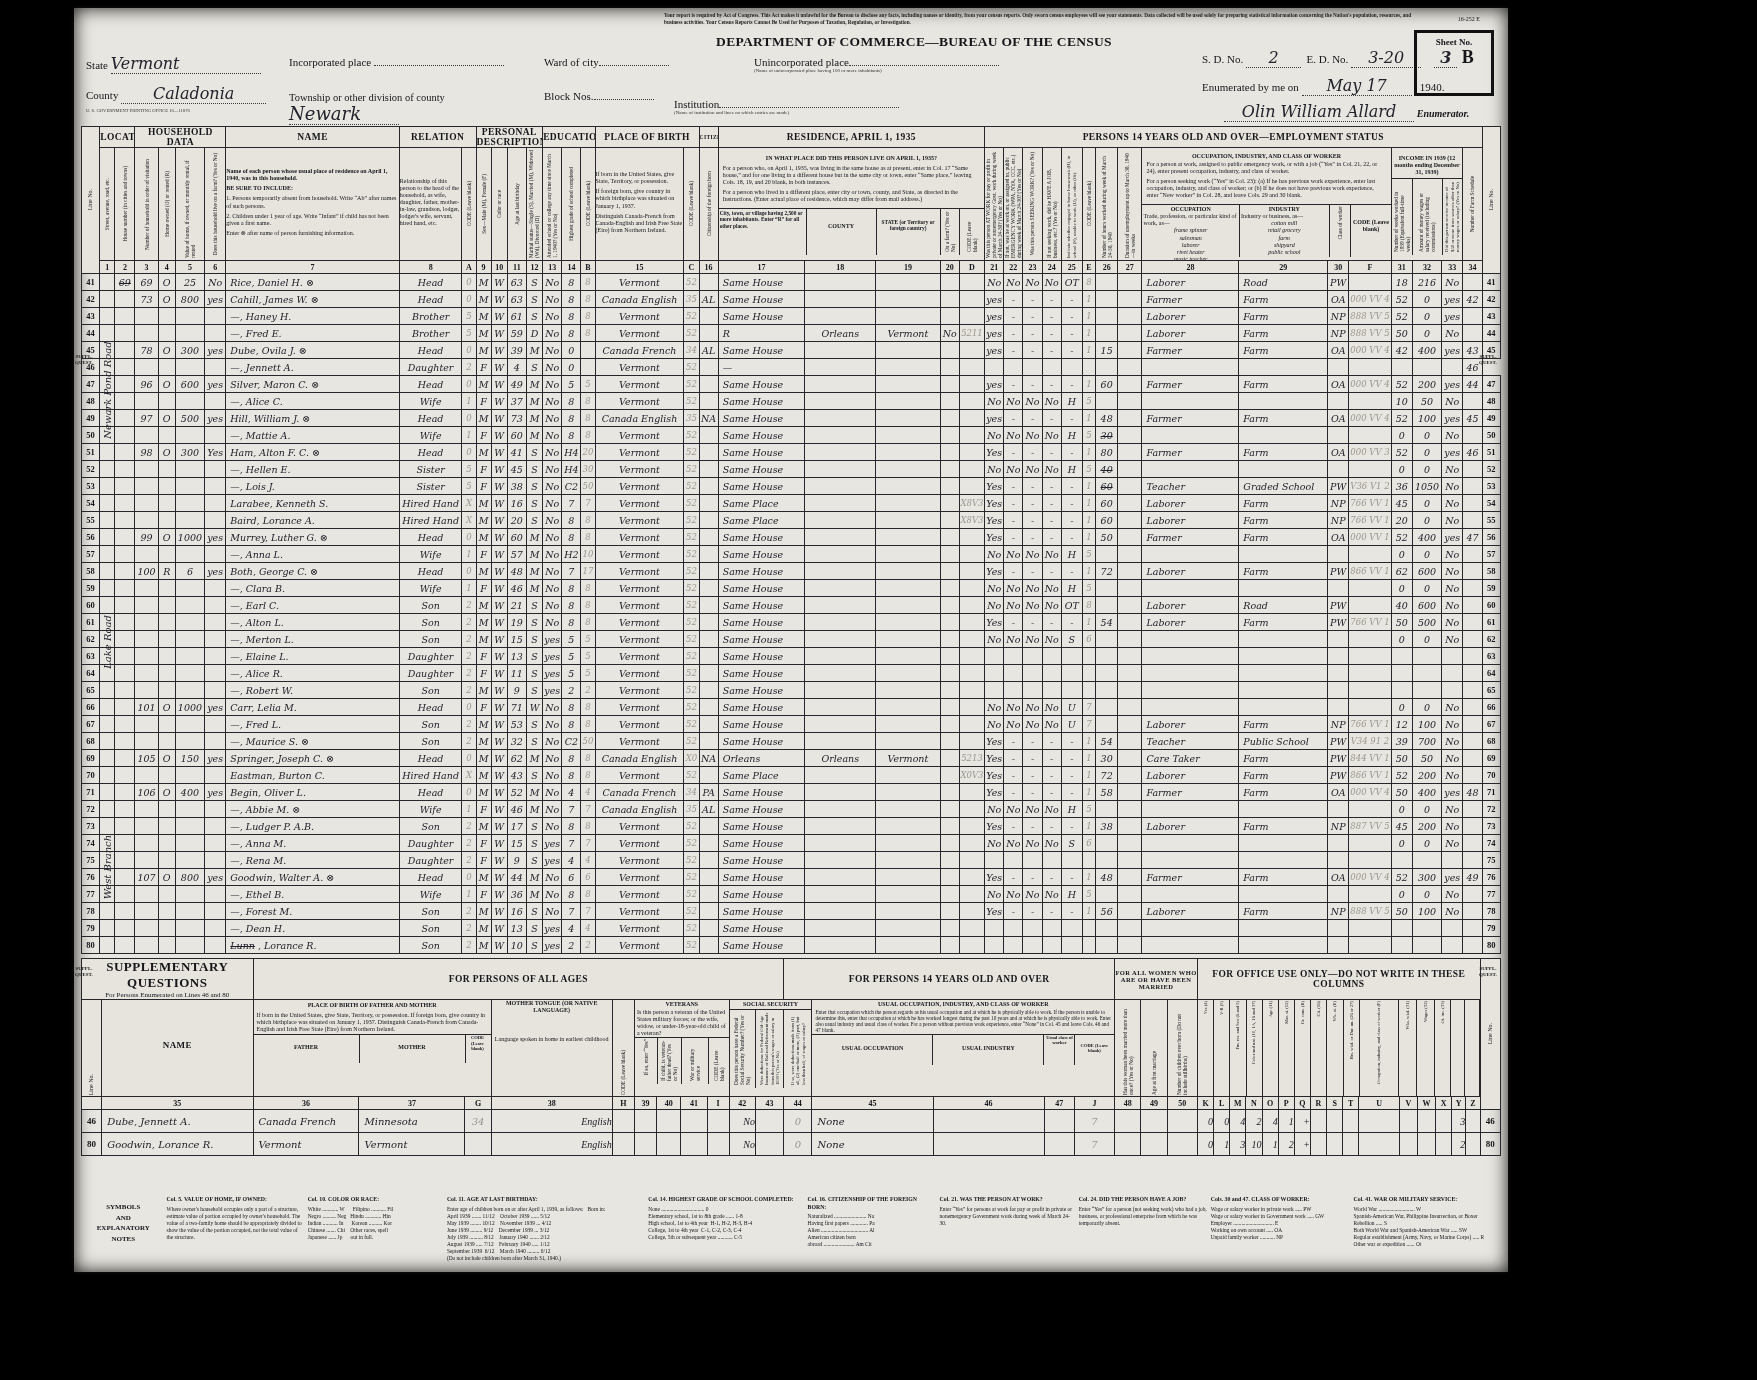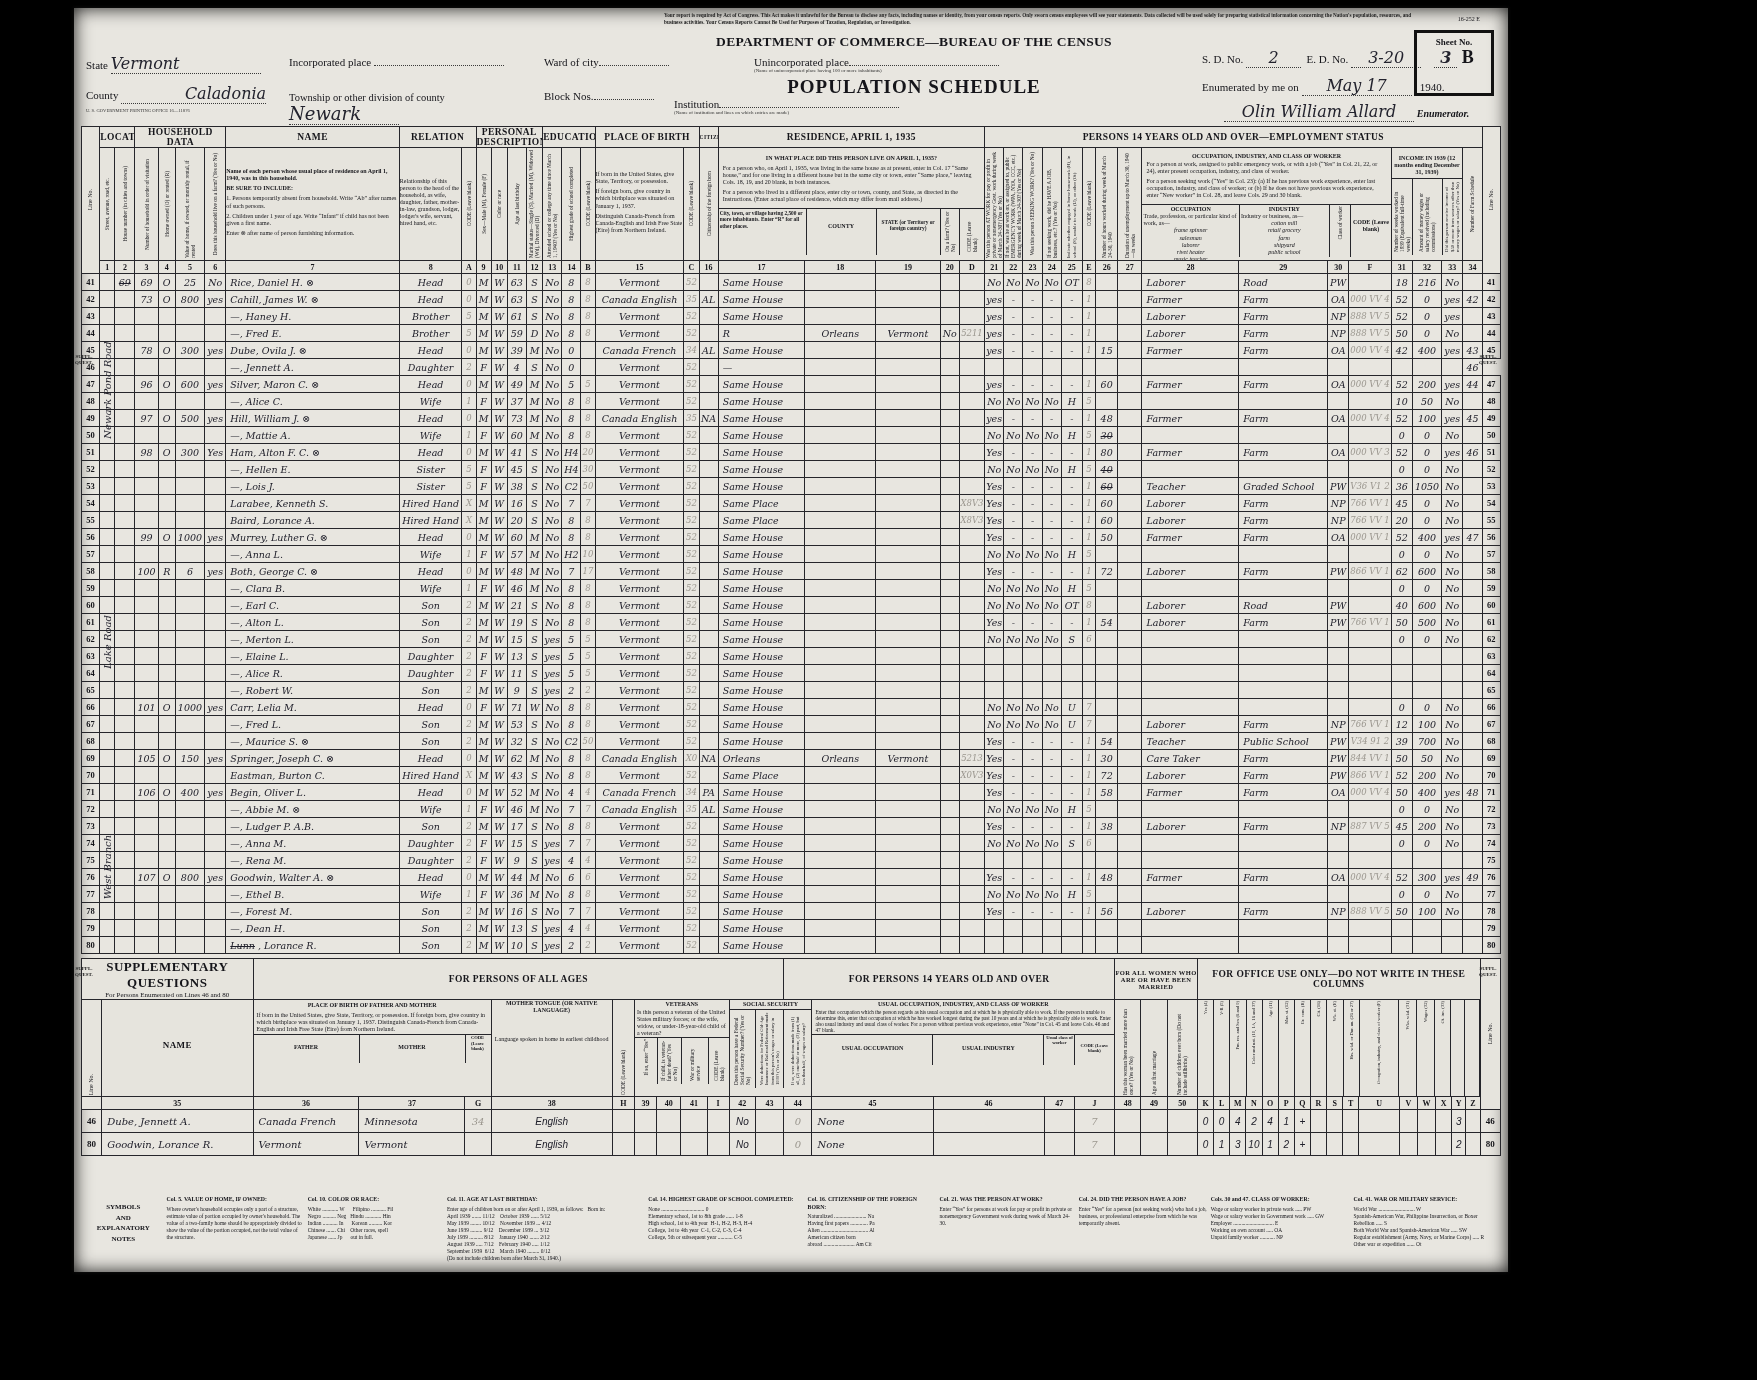--- a/index.html
+++ b/index.html
@@ -45,48 +45,47 @@
   .stamp{position:absolute;font-size:5px;font-weight:bold;line-height:1.2;text-align:center;color:#222;}
   
   #suppl{margin:4px 7px 0 7px;}
   #suppltbl{width:1420px;}
   #suppltbl th,#suppltbl td{border:1px solid #26262b;padding:0;overflow:hidden;}
   #suppltbl thead th{background:#e6e4dd;}
   .sq-title{font-size:13px;font-weight:bold;text-align:center;letter-spacing:.5px;}
   .sq-sub{font-size:7px;text-align:center;font-weight:normal;}
   .svcell{height:96px;vertical-align:bottom;}
   #suppltbl tbody td{height:22px;font-size:10px;text-align:center;white-space:nowrap;}
-  #suppltbl tbody td.hwc{font-family:Liberation Sans, sans-serif;font-style:italic;color:#20202b;}
+  #suppltbl tbody td.hwc{font-family:Liberation Serif, serif;font-style:italic;color:#20202b;text-align:right;}
   #suppltbl tbody td.hwl{font-family:"DejaVu Serif",serif;font-style:italic;color:#20202b;text-align:left;padding-left:5px;}
   #suppltbl tbody td.code{font-family:"DejaVu Serif",serif;font-style:italic;color:#9a968e;}
   #suppltbl tbody td.ln{font-size:9px;font-weight:bold;}
   
   #notes{display:flex;gap:4px;margin:8px 10px 0 10px;align-items:flex-start;}
   .note{font-size:5.4px;line-height:1.3;margin-top:32px;}
   .note .nt{font-weight:bold;font-size:5.8px;margin-bottom:2px;}
   .note .nl{white-space:pre-wrap;}
   #notes .sym{font-weight:bold;font-size:7px;text-align:center;line-height:1.5;padding-top:6px;}
 </style>
 </head>
 <body>
 
 <div id="paper">
 
   <div id="hdr">
     <div id="privacy">Your report is required by Act of Congress. This Act makes it unlawful for the Bureau to disclose any facts, including names or identity, from your census reports. Only sworn census employees will see your statements. Data collected will be used solely for preparing statistical information concerning the Nation's population, resources, and business activities. Your Census Reports Cannot Be Used for Purposes of Taxation, Regulation, or Investigation.</div>
     <div id="agency">DEPARTMENT OF COMMERCE—BUREAU OF THE CENSUS</div>
-    <div id="schedule-title">POPULATION SCHEDULE</div>
 
     <div class="hline" style="left:12px;top:46px;">
       <span>State</span>
       <span class="dot" style="width:150px;text-align:left;"><span class="hw-big">Vermont</span></span>
     </div>
     <div class="hline" style="left:12px;top:76px;">
       <span>County</span>
-      <span class="dot" style="width:145px;text-align:right;"><span class="hw-big">Caladonia</span></span>
+      <span class="dot" style="width:145px;text-align:center;"><span class="hw-big">Caladonia</span></span>
     </div>
     <div class="hline sub" style="left:12px;top:100px;font-size:4.6px;">U. S. GOVERNMENT PRINTING OFFICE   16—11876</div>
 
     <div class="hline" style="left:215px;top:48px;">
       <span>Incorporated place</span>
       <span class="dot" style="width:130px;"></span>
     </div>
     <div class="hline" style="left:215px;top:84px;width:250px;white-space:normal;font-size:10.5px;">
       <span>Township or other division of county</span>
       <span class="dot" style="width:110px;text-align:left;"><span class="hw-big" style="font-size:18px;">Newark</span></span>

